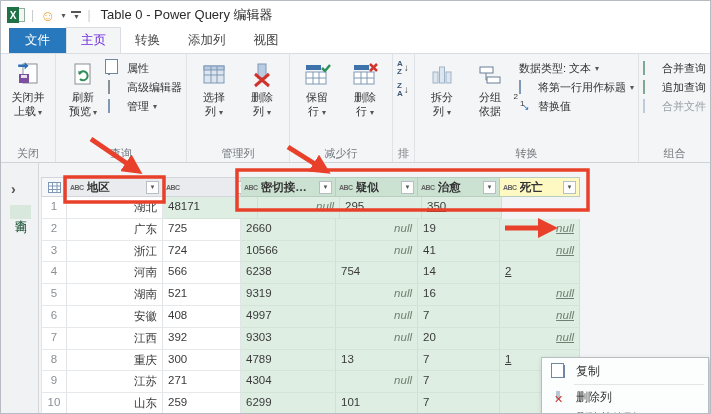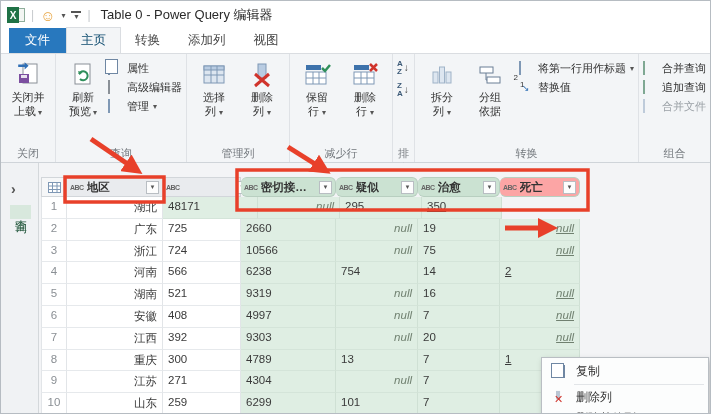--- a/index.html
+++ b/index.html
@@ -18,21 +18,21 @@
   .xlicon .pg { position:absolute; right:0; top:1px; width:7px; height:14px; background:#f3f6f3; border:1px solid #8fae9b; }
   .tb-sep { color:#c6cacd; font-size:12px; }
   .smiley { color:#e8a33d; font-size:15px; line-height:1; }
   .mini-caret { font-size:8px; color:#555; }
   .qat-icon { display:inline-block; width:10px; text-align:center; border-top:2px solid #555; font-size:7px; color:#555; line-height:6px; padding-top:1px; }
   .title-text { margin-left:4px; color:#2a2a2a; }
   
   .tabrow { position:absolute; left:0; top:28px; right:0; height:24px; background:#fff; display:flex; align-items:flex-end; padding-left:8px; }
   .tab { font-size:12.5px; color:#444; padding:4px 14px; cursor:default; }
   .tab.file { background:#2878be; color:#fff; padding:4px 16px; }
-  .tab.active { background:#f3f5f7; border:1px solid #dadde1; border-bottom:none; color:#0c4a6e; }
+  .tab.active { background:#f3f5f7; border:1px solid #dadde1; border-bottom:none; color:#6d28d9; }
   
   .ribbon { position:absolute; left:0; top:52px; right:0; height:110px; background:#f3f5f7;
     border-top:1px solid #dadde1; border-bottom:1px solid #cfd4d9; display:flex; }
   .rgroup { display:flex; flex-direction:column; border-right:1px solid #dfe2e6; }
   .gbody { flex:1; display:flex; align-items:flex-start; padding:3px 4px 0 4px; gap:2px; }
   .glabel { height:16px; text-align:center; font-size:11px; color:#73787d; }
   .bigbtn { width:46px; display:flex; flex-direction:column; align-items:center; font-size:11px; color:#333; line-height:1.25; padding-top:2px; }
   .bigbtn .bicon { height:32px; display:flex; align-items:center; justify-content:center; }
   .dd2::after { content:" ▾"; font-size:8px; color:#555; }
   .smallstack { display:flex; flex-direction:column; justify-content:flex-start; gap:4px; padding-top:4px; }
@@ -59,22 +59,22 @@
   .main { position:absolute; left:0; top:162px; right:0; bottom:0; background:#f3f4f6; }
   .sidepane { position:absolute; left:0; top:0; width:38px; bottom:0; background:#f0f2f4; border-right:1px solid #d4d8db; }
   .expando { position:absolute; left:10px; top:18px; font-size:14px; color:#555; font-weight:bold; }
   .vlabel { position:absolute; left:9px; top:42px; writing-mode:vertical-rl; font-size:12px; color:#2a5d43;
     background:#d8e8dd; padding:5px 2px; letter-spacing:2px; }
   .grid-area { position:absolute; left:40px; top:0; right:0; bottom:0; background:#f3f4f6; }
   .theader { position:absolute; left:0; top:14px; display:flex; height:20px; }
   .hcell { display:flex; align-items:center; gap:3px; font-size:11.5px; font-weight:bold; color:#333;
     background:#e9ebee; border:1px solid #d2d6da; border-left:none; padding:0 3px; position:relative; }
   .hcell:first-child { border-left:1px solid #d2d6da; }
-  .hcell.sel { background:#cbe2d2; border-color:#b8cfc0;border-radius:6px; }
-  .hcell.cur { background:#fca5a5; }
+  .hcell.sel { background:#cbe2d2; border-color:#b8cfc0; }
+  .hcell.cur { background:#fef9c3; }
   .corner { justify-content:center; background:#f6f7f8; }
   .abc { font-size:7px; color:#666; font-weight:bold; flex:none; letter-spacing:-0.5px; }
   .hname { flex:1; overflow:hidden; white-space:nowrap; }
   .fbtn { flex:none; width:13px; height:13px; background:#fdfdfd; border:1px solid #b9bec3; font-size:6px; color:#555;
     display:flex; align-items:center; justify-content:center; }
   .rows { position:absolute; left:0; top:34px; right:0; bottom:0; display:flex; flex-direction:column; }
   .trow { display:flex; height:21.8px; flex:none; }
   .cell { font-size:11.5px; color:#3a3a3a; background:#fff; border-right:1px solid #e2e5e8; border-bottom:1px solid #e6e9ec;
     padding:3px 5px 0 5px; overflow:hidden; white-space:nowrap; }
   .cell.sel { background:#dfeee3; border-right-color:#cfe0d4; border-bottom-color:#d4e4d9; }
@@ -277,20 +277,23 @@
                 <rect x="3" y="5" width="13" height="6" fill="#fff" stroke="#6b7f95"></rect>
                 <rect x="10" y="15" width="13" height="6" fill="#fff" stroke="#6b7f95"></rect>
                 <path d="M9 11 L9 18 L10 18" fill="none" stroke="#6b7f95"></path>
               </svg>
           </span>
           <span>分组</span>
           <span>依据</span>
         </div>
         <div class="smallstack" style="padding-left:4px;">
           <div class="smallbtn dd">
+            <span>数据类型: 文本</span>
+          </div>
+          <div class="smallbtn dd">
             <span class="sicon"><span class="gridico"></span></span>
             <span>将第一行用作标题</span>
           </div>
           <div class="smallbtn">
             <span class="sicon"><span class="replico"><span class="r1">1</span><span class="ra">↘</span><span class="r2">2</span></span></span>
             <span>替换值</span>
           </div>
         </div>
       </div>
       <div class="glabel">转换</div>
@@ -382,21 +385,21 @@
             <div class="cell c3 sel null">null</div>
             <div class="cell c4 sel">19</div>
             <div class="cell c5 sel null">null</div>
           </div>
           <div class="trow">
             <div class="cell rownum">3</div>
             <div class="cell c0">浙江</div>
             <div class="cell c1">724</div>
             <div class="cell c2 sel">10566</div>
             <div class="cell c3 sel null">null</div>
-            <div class="cell c4 sel">75</div>
+            <div class="cell c4 sel">41</div>
             <div class="cell c5 sel null">null</div>
           </div>
           <div class="trow">
             <div class="cell rownum">4</div>
             <div class="cell c0">河南</div>
             <div class="cell c1">566</div>
             <div class="cell c2 sel">6238</div>
             <div class="cell c3 sel">754</div>
             <div class="cell c4 sel">14</div>
             <div class="cell c5 sel">2</div>

